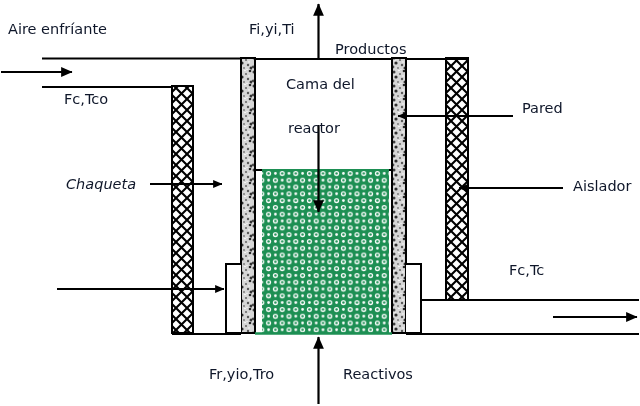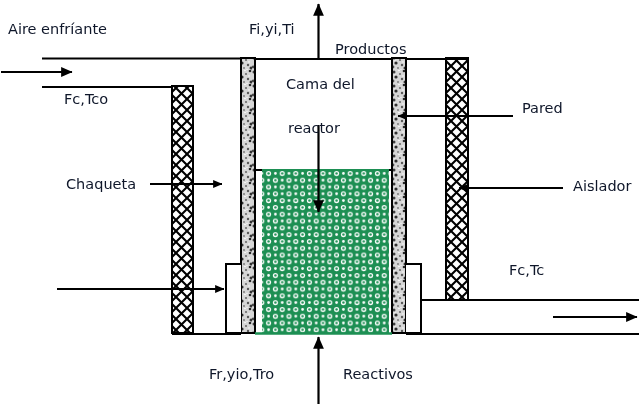--- a/index.html
+++ b/index.html
@@ -146,21 +146,21 @@
   <div class="lbl" style="left:335px; top:21px;margin-top:20px;">Productos</div>
 
   <div class="lbl" style="left:64px; top:91px;">Fc,Tco</div>
 
   <div class="lbl" style="left:286px; top:76px;">Cama del</div>
 
   <div class="lbl" style="left:288px; top:96px;margin-top:24px;">reactor</div>
 
   <div class="lbl" style="left:522px; top:92px;margin-top:8px;">Pared</div>
 
-  <div class="lbl" style="left:66px; top:176px;">Chaqueta</div>
+  <div class="lbl" style="left:66px; top:176px;font-style:italic;">Chaqueta</div>
 
   <div class="lbl" style="left:573px; top:178px;">Aislador</div>
 
 
   <div class="lbl" style="left:509px; top:262px;">Fc,Tc</div>
 
   <div class="lbl" style="left:343px; top:366px;">Reactivos</div>
 
   <div class="lbl" style="left:209px; top:366px;">Fr,yio,Tro</div>
 

